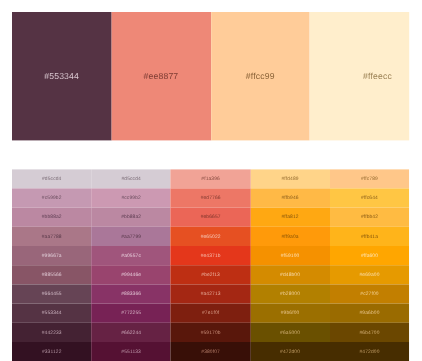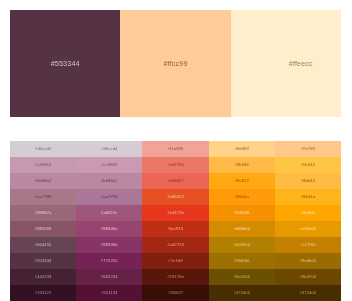--- a/index.html
+++ b/index.html
@@ -83,20 +83,23 @@
 </style>
 </head>
 <body>
 
 <div id="palette-page">
 
   <div id="main-swatch-strip">
       <div class="main-swatch" style="background: rgb(85, 51, 68);">
         <span class="main-swatch-label" style="color: rgb(216, 198, 207);">#553344</span>
       </div>
+      <div class="main-swatch" style="background: rgb(238, 136, 119);">
+        <span class="main-swatch-label" style="color: rgb(125, 60, 51);">#ee8877</span>
+      </div>
       <div class="main-swatch" style="background: rgb(255, 204, 153);">
         <span class="main-swatch-label" style="color: rgb(138, 98, 55);">#ffcc99</span>
       </div>
       <div class="main-swatch" style="background: rgb(255, 238, 204);">
         <span class="main-swatch-label" style="color: rgb(155, 129, 84); padding-left: 30px;">#ffeecc</span>
       </div>
     </div>
 
   <div id="ladder-grid">
       <div class="ladder-column">

